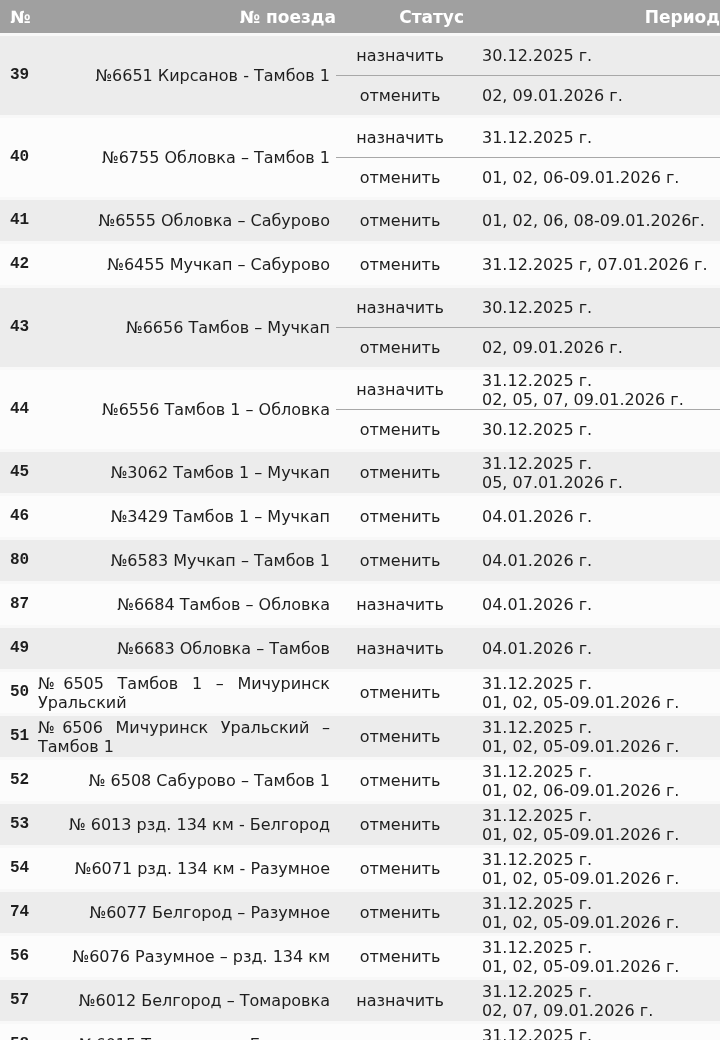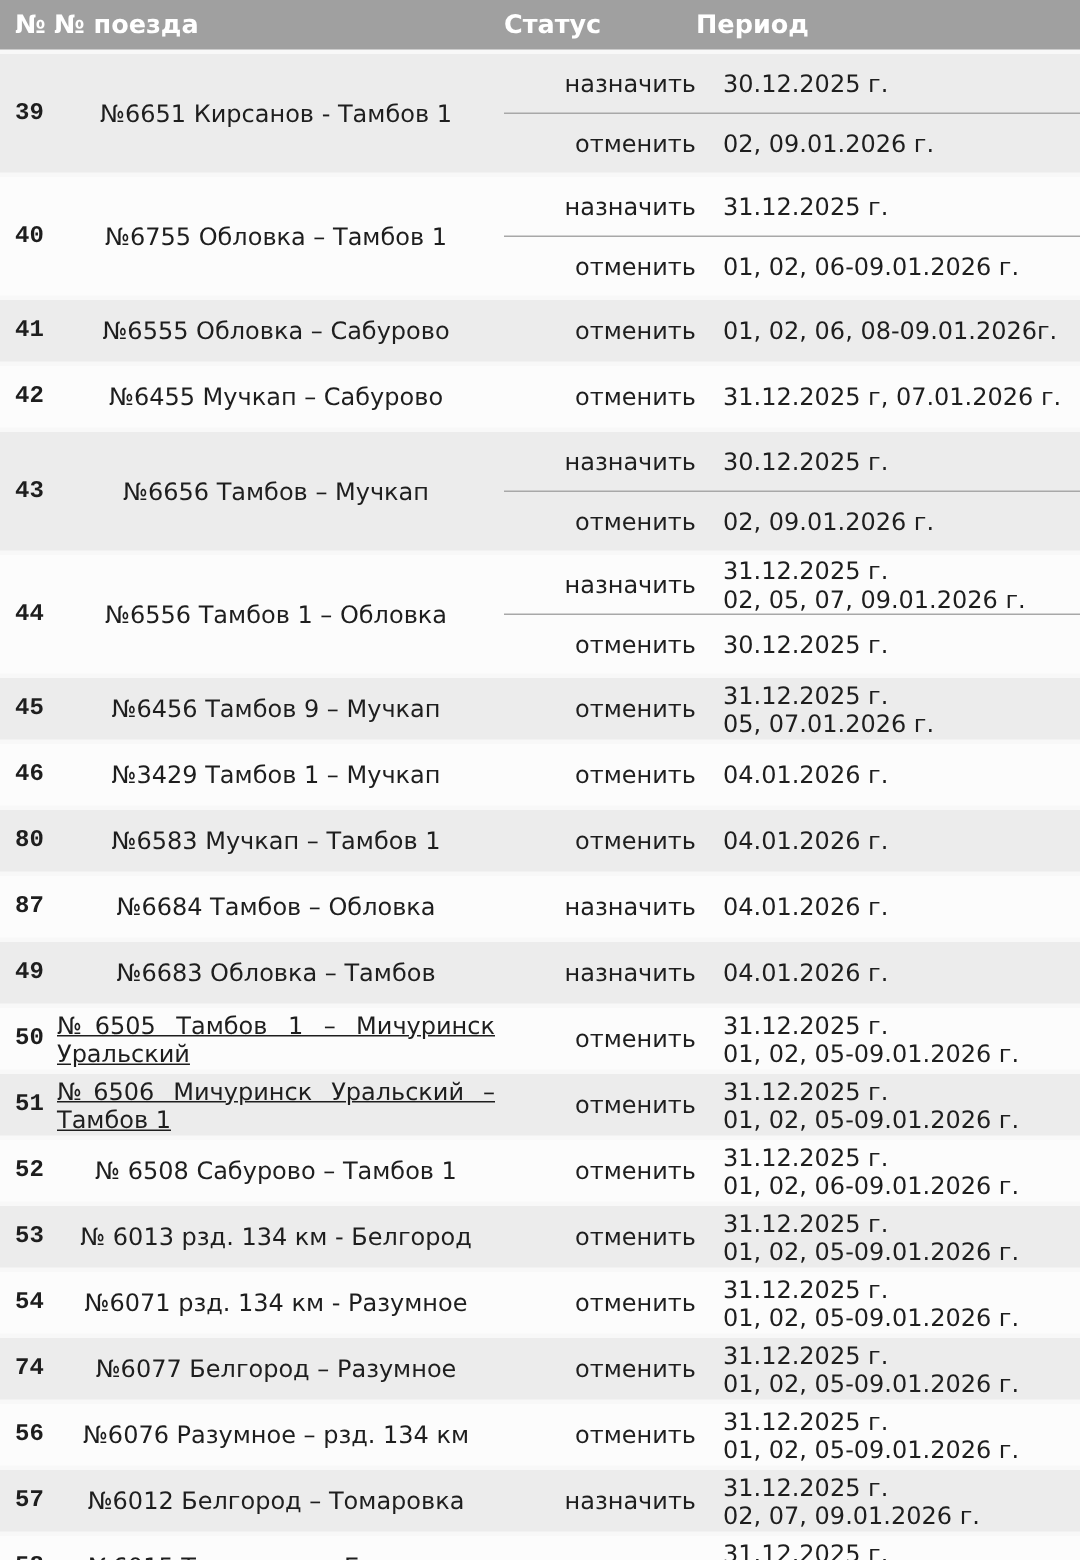--- a/index.html
+++ b/index.html
@@ -33,21 +33,21 @@
     border-bottom: 2px solid #f6f6f6;
     vertical-align: middle;
   }
   thead th.h-no {
     text-align: left;
     padding-left: 10px;
   }
   thead th.h-train,
   thead th.h-status,
   thead th.h-period {
-    text-align: left;
+    text-align: right;
   }
 
   tbody td {
     height: 39px;
     line-height: 19px;
     padding: 0;
     vertical-align: middle;
   }
   tr.shaded td { background: #ececec; }
   tr.plain  td { background: #fcfcfc; }
@@ -55,28 +55,27 @@
   tr.first td { border-top: 3px solid #f8f8f8; }
   tr.sub td   { border-top: 1px solid #a8a8a8; }
 
   td.col-no {
     font-weight: bold;
     padding-left: 10px;
     font-family: Liberation Mono, monospace;
   }
   td.col-train {
     padding: 1px 6px 1px 2px;
-    text-align: center;
+    text-align: right;
   }
   td.col-train.justify {
     text-align: justify;
-    text-decoration: underline;
   }
   td.col-status {
-    text-align: right;
+    text-align: center;
   }
   td.col-period {
     padding-left: 18px;
     white-space: pre-line;
   }
 </style>
 </head>
 <body>
 
 <table class="schedule">
@@ -143,21 +142,21 @@
         <td class="col-status">назначить</td>
         <td class="col-period">31.12.2025 г.
 02, 05, 07, 09.01.2026 г.</td>
       </tr>
       <tr class="plain sub">
         <td class="col-status">отменить</td>
         <td class="col-period">30.12.2025 г.</td>
       </tr>
       <tr class="shaded first">
         <td class="col-no" rowspan="1">45</td>
-        <td class="col-train" rowspan="1">№6456 Тамбов 9 – Мучкап</td>
+        <td class="col-train" rowspan="1">№3062 Тамбов 1 – Мучкап</td>
         <td class="col-status">отменить</td>
         <td class="col-period">31.12.2025 г.
 05, 07.01.2026 г.</td>
       </tr>
       <tr class="plain first">
         <td class="col-no" rowspan="1">46</td>
         <td class="col-train" rowspan="1">№3429 Тамбов 1 – Мучкап</td>
         <td class="col-status">отменить</td>
         <td class="col-period">04.01.2026 г.</td>
       </tr>

